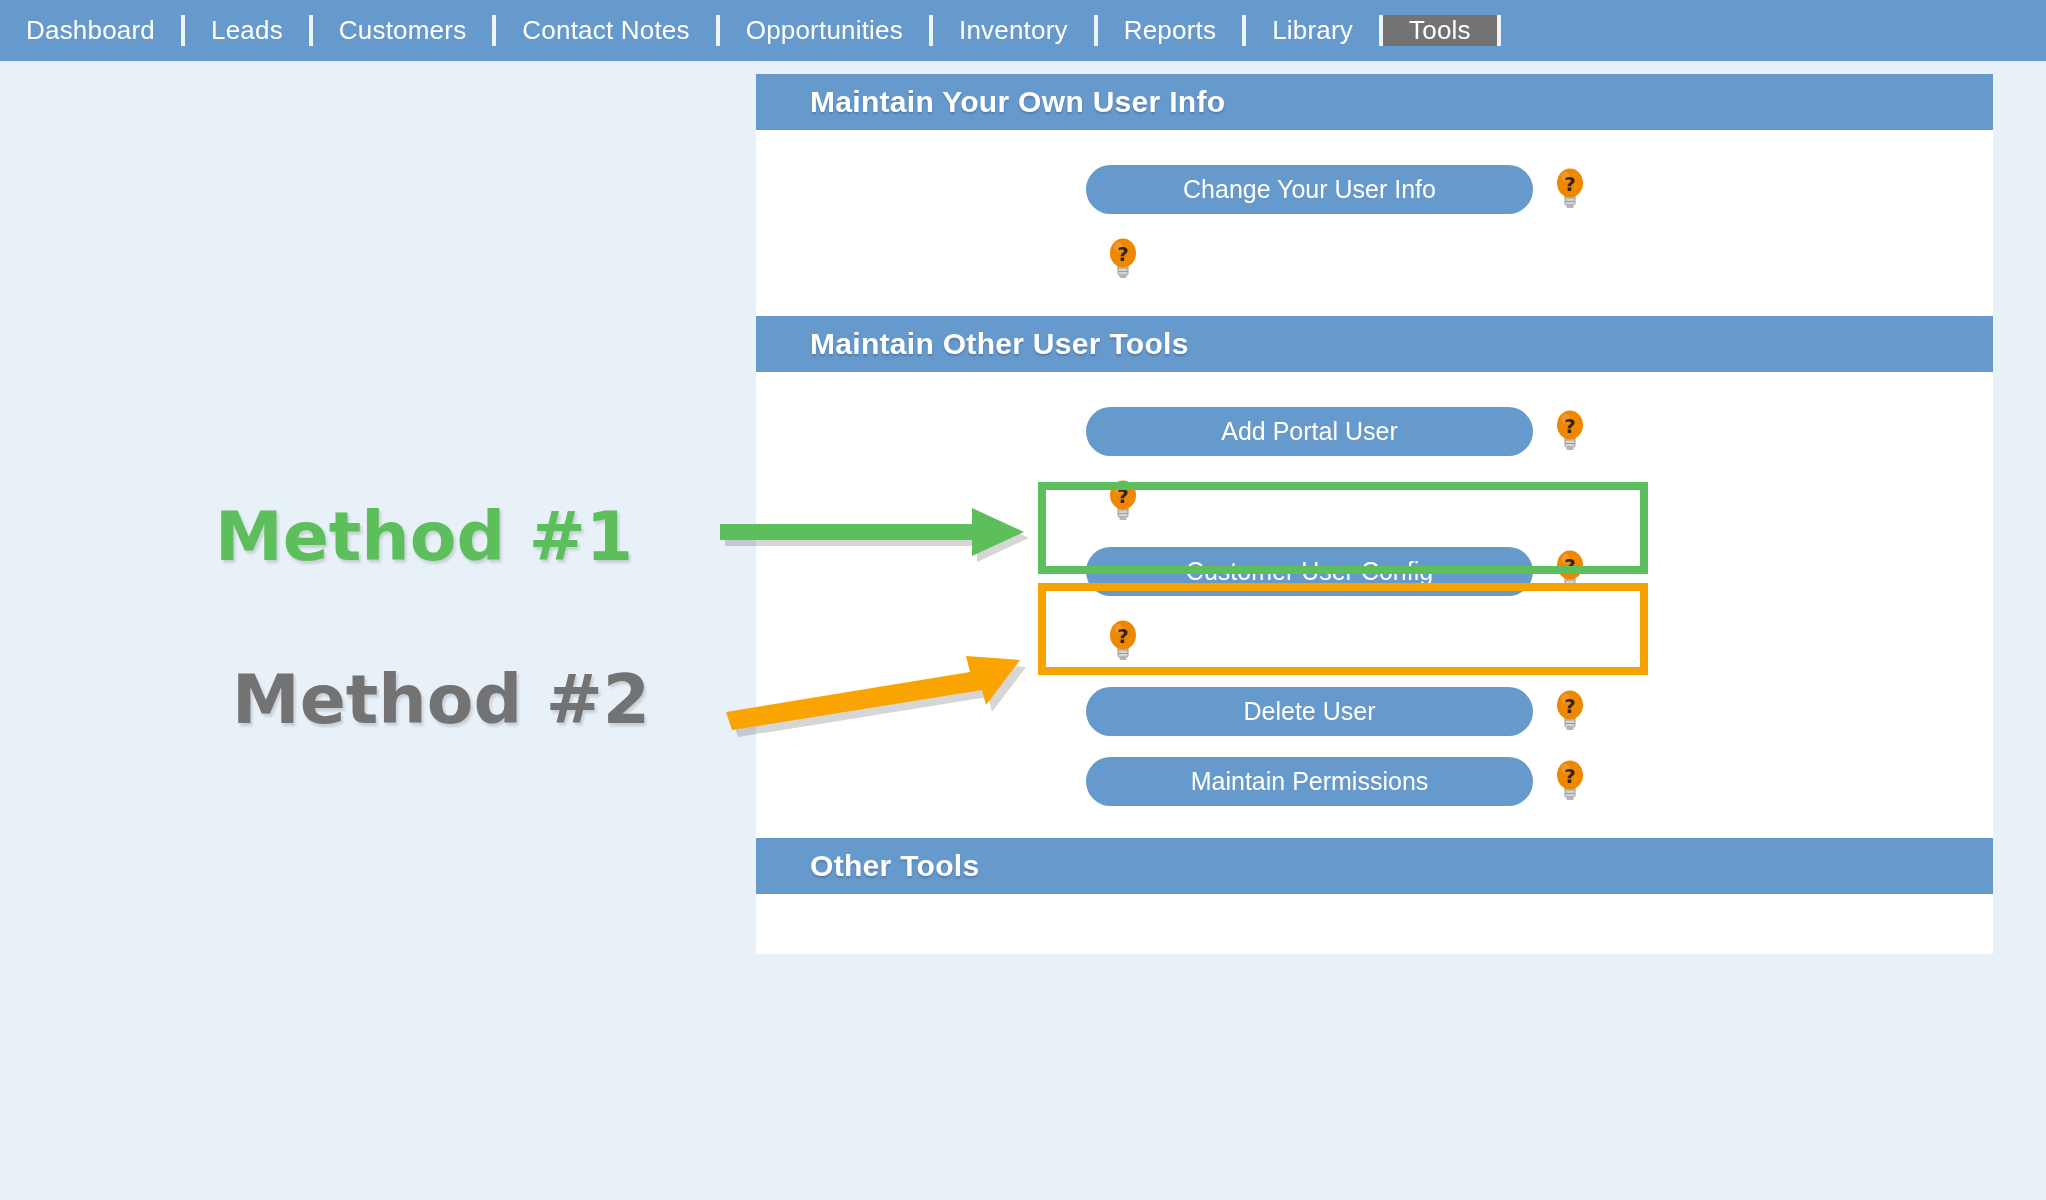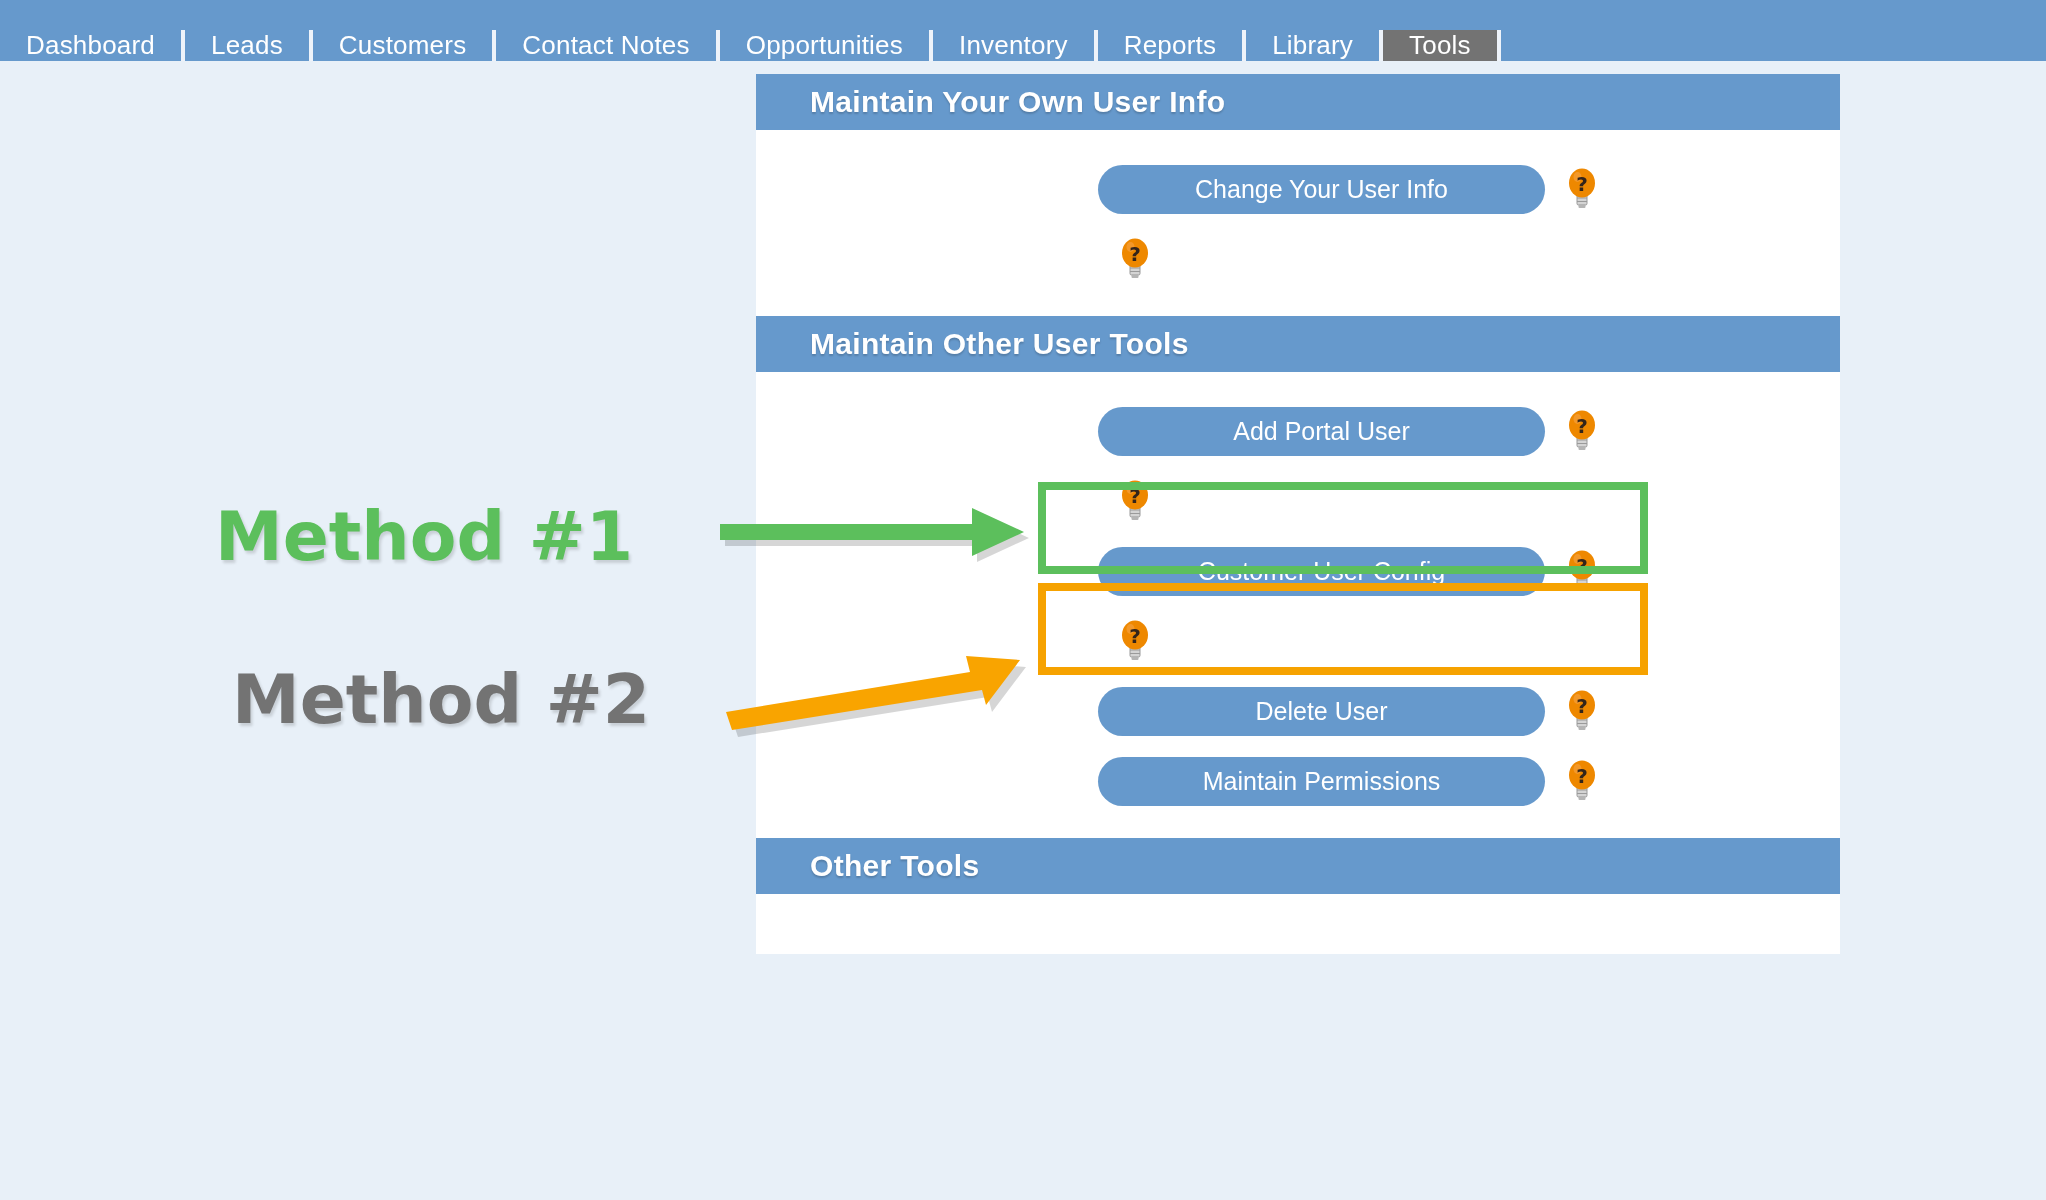--- a/index.html
+++ b/index.html
@@ -16,21 +16,21 @@
   }
 
   
   .tabbar {
     position: absolute;
     top: 0; left: 0;
     width: 2046px;
     height: 61px;
     background: #6699cc;
     display: flex;
-    align-items: flex-end;
+    align-items: center;
   }
   .tab {
     background: #6699cc;
     color: #ffffff;
     font-size: 26px;
     display: flex;
     align-items: center;
     justify-content: center;
     padding: 0 26px;
     box-sizing: border-box;
@@ -47,39 +47,39 @@
     flex: 1 1 auto;
     background: #6699cc;
     border-right: none;
   }
 
   
   .panel {
     position: absolute;
     top: 74px;
     left: 756px;
-    width: 1084px;
+    width: 1237px;
     background: #0369a1;
     overflow: hidden;
   }
   .section-header {
     background: #6699cc;
     color: #ffffff;
     font-size: 30px;
     font-weight: bold;
     height: 56px;
     line-height: 56px;
     padding-left: 54px;
     box-sizing: border-box;
     text-shadow: 0 2px 2px rgba(0,0,0,0.18);
     letter-spacing: 0.3px;
   }
   .section-body {
     background: #ffffff;
-    padding: 24px 0 22px 16px;
+    padding: 24px 0 22px 4px;
   }
 
   .btn-row {
     display: flex;
     align-items: center;
     height: 70px;
     padding-left: 326px;
     box-sizing: border-box;
     position: relative;
   }

